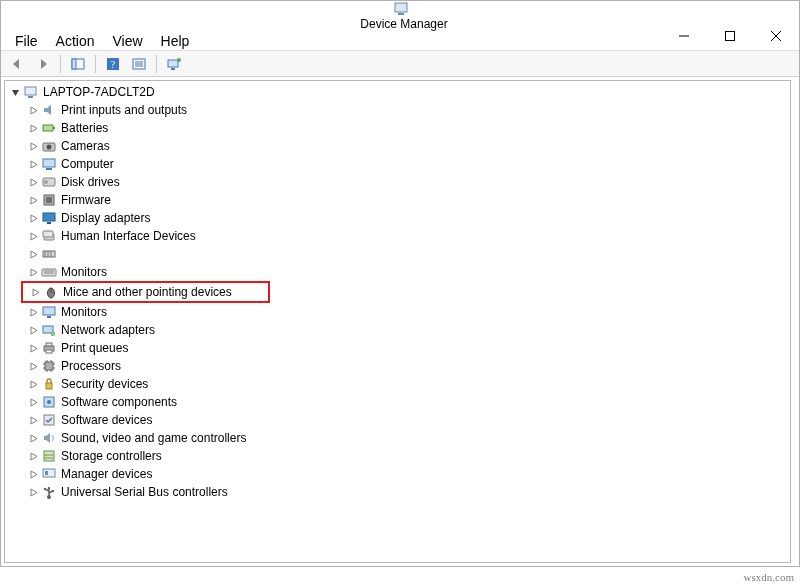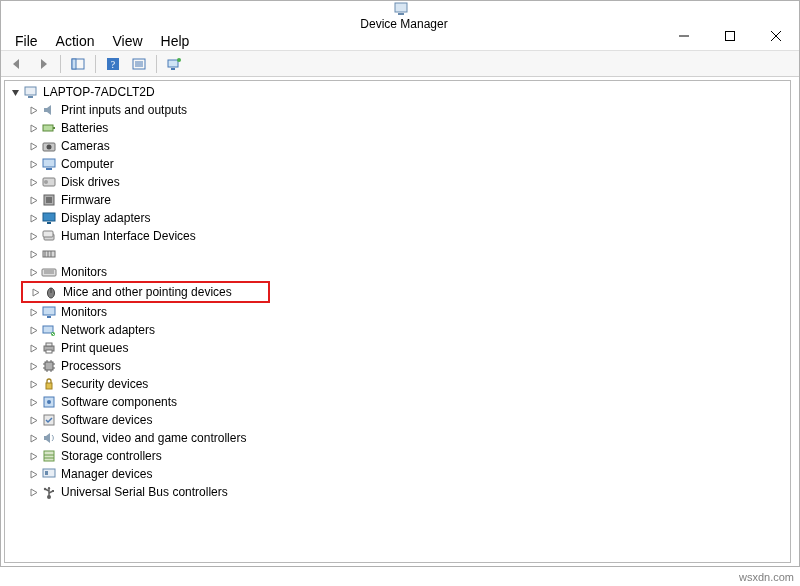--- a/index.html
+++ b/index.html
@@ -122,21 +122,21 @@
     margin-left: 16px;
     margin-right: 520px;
     padding-right: 4px;
   }
   .watermark {
     position: absolute;
     bottom: 3px;
     right: 6px;
     font-size: 11px;
     color: #808080;
-    font-family: Liberation Sans, sans-serif;
+    font-family: Liberation Serif, serif;
   }
 </style>
 </head>
 <body>
 
 <div class="window">
 
   <div class="titlebar">
     <span class="title-icon">
       <svg width="16" height="16" viewBox="0 0 16 16">

